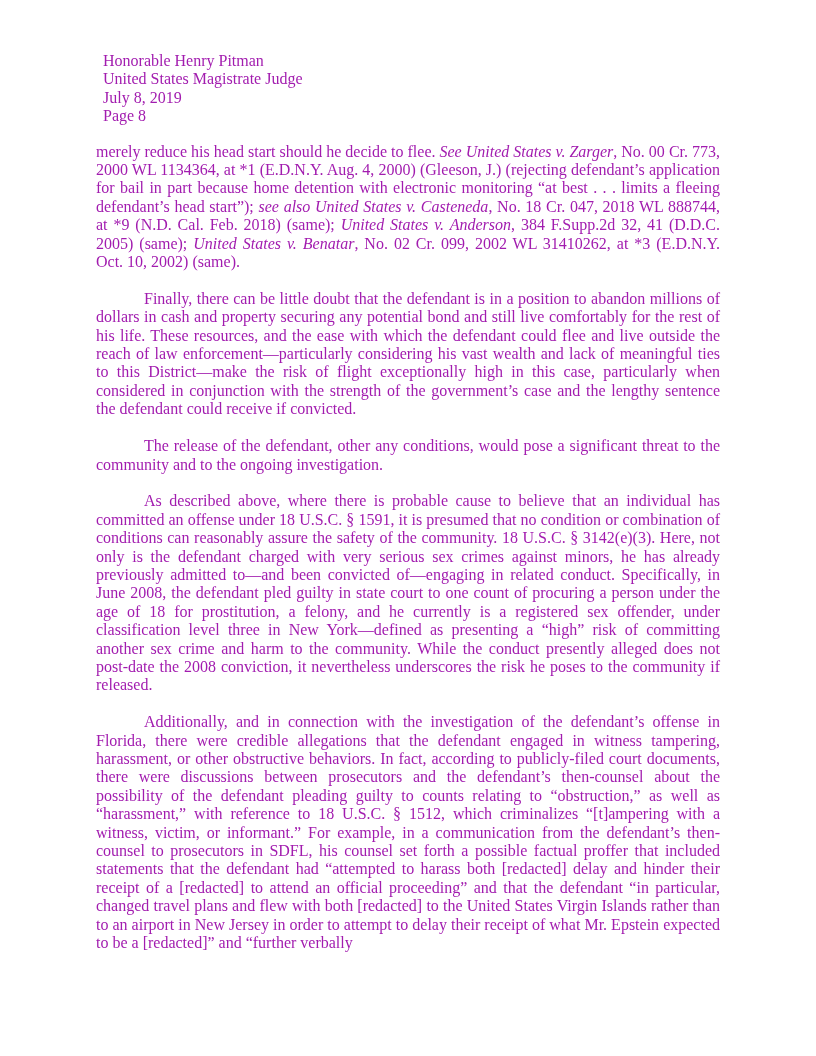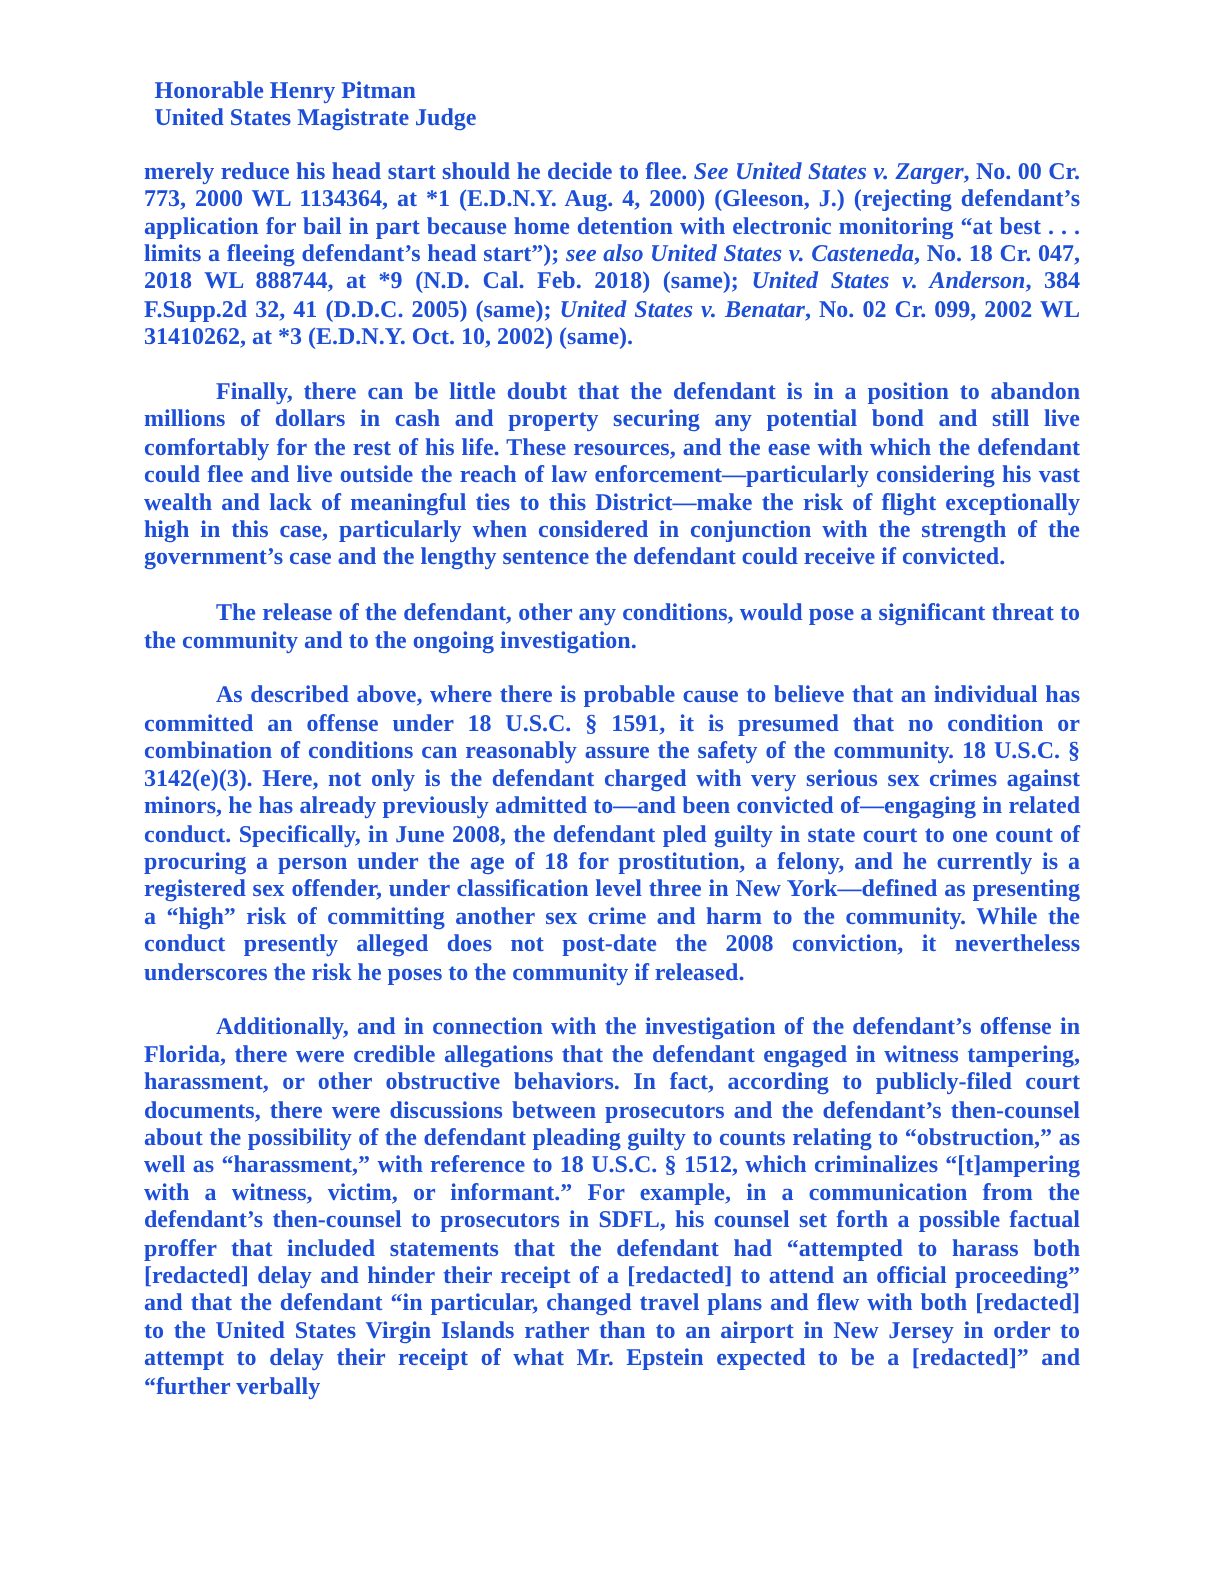--- a/index.html
+++ b/index.html
@@ -5,23 +5,22 @@
   * { box-sizing: border-box; }
   html, body { margin: 0; padding: 0; background: #ffffff; }
   .page {
     width: 816px;
     height: 1056px;
     background: #ffffff;
     padding: 52px 96px 30px 96px;
     font-family: "Liberation Serif", "DejaVu Serif", serif;
     font-size: 16px;
     line-height: 18.4px;
-    color: #1d4ed8;
+    color: #a21caf;
     overflow: hidden;
-    font-weight: bold;
   }
   .letterhead { margin-left: 7px; margin-bottom: 17px; }
   .letterhead .lh-line { line-height: 18.4px; }
   .para {
     margin: 0 0 18.4px 0;
     text-align: justify;
   }
   .para.indent { text-indent: 48px; }
   .heading {
     margin: 0 0 18.4px 0;
@@ -32,20 +31,22 @@
   .run-italic { font-style: italic; }
   .run-underline { text-decoration: underline; }
 </style>
 </head>
 <body>
 
 <div class="page">
   <div class="letterhead">
     <div class="lh-line">Honorable Henry Pitman</div>
     <div class="lh-line">United States Magistrate Judge</div>
+    <div class="lh-line">July 8, 2019</div>
+    <div class="lh-line">Page 8</div>
   </div>
   <div class="doc-body">
       <p class="para"><span>merely reduce his head start should he decide to flee.  </span><span class="run-italic">See United States v. Zarger</span><span>, No. 00 Cr. 773, 2000 WL 1134364, at *1 (E.D.N.Y. Aug. 4, 2000) (Gleeson, J.) (rejecting defendant’s application for bail in part because home detention with electronic monitoring “at best . . . limits a fleeing defendant’s head start”); </span><span class="run-italic">see also United States v. Casteneda</span><span>, No. 18 Cr. 047, 2018 WL 888744, at *9 (N.D. Cal. Feb. 2018) (same); </span><span class="run-italic">United States v. Anderson</span><span>, 384 F.Supp.2d 32, 41 (D.D.C. 2005) (same); </span><span class="run-italic">United States v. Benatar</span><span>, No. 02 Cr. 099, 2002 WL 31410262, at *3 (E.D.N.Y. Oct. 10, 2002) (same).</span></p>
       <p class="para indent"><span>Finally, there can be little doubt that the defendant is in a position to abandon millions of dollars in cash and property securing any potential bond and still live comfortably for the rest of his life.  These resources, and the ease with which the defendant could flee and live outside the reach of law enforcement—particularly considering his vast wealth and lack of meaningful ties to this District—make the risk of flight exceptionally high in this case, particularly when considered in conjunction with the strength of the government’s case and the lengthy sentence the defendant could receive if convicted.</span></p>
       <p class="para indent"><span>The release of the defendant, other any conditions, would pose a significant threat to the community and to the ongoing investigation.</span></p>
       <p class="para indent"><span>As described above, where there is probable cause to believe that an individual has committed an offense under 18 U.S.C. § 1591, it is presumed that no condition or combination of conditions can reasonably assure the safety of the community.  18 U.S.C. § 3142(e)(3).  Here, not only is the defendant charged with very serious sex crimes against minors, he has already previously admitted to—and been convicted of—engaging in related conduct.  Specifically, in June 2008, the defendant pled guilty in state court to one count of procuring a person under the age of 18 for prostitution, a felony, and he currently is a registered sex offender, under classification level three in New York—defined as presenting a “high” risk of committing another sex crime and harm to the community.  While the conduct presently alleged does not post-date the 2008 conviction, it nevertheless underscores the risk he poses to the community if released.</span></p>
       <p class="para indent"><span>Additionally, and in connection with the investigation of the defendant’s offense in Florida, there were credible allegations that the defendant engaged in witness tampering, harassment, or other obstructive behaviors.  In fact, according to publicly-filed court documents, there were discussions between prosecutors and the defendant’s then-counsel about the possibility of the defendant pleading guilty to counts relating to “obstruction,” as well as “harassment,” with reference to 18 U.S.C. § 1512, which criminalizes “[t]ampering with a witness, victim, or informant.”  For example, in a communication from the defendant’s then-counsel to prosecutors in SDFL, his counsel set forth a possible factual proffer that included statements that the defendant had “attempted to harass both [redacted] delay and hinder their receipt of a [redacted] to attend an official proceeding” and that the defendant “in particular, changed travel plans and flew with both [redacted] to the United States Virgin Islands rather than to an airport in New Jersey in order to attempt to delay their receipt of what Mr. Epstein expected to be a [redacted]” and “further verbally</span></p>
     </div>
 </div>
 

